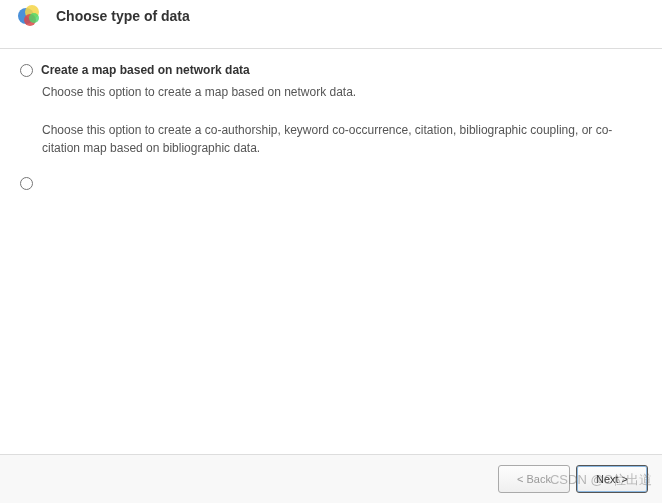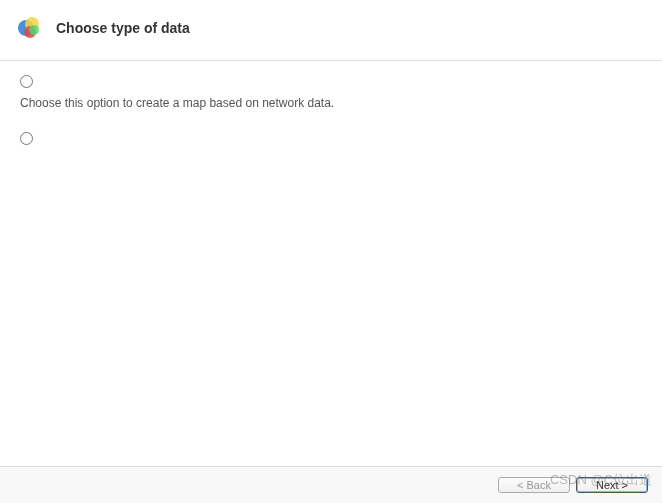--- a/index.html
+++ b/index.html
@@ -8,21 +8,21 @@
       font-size: 12px;
       background: #fff;
       color: #333;
       width: 662px;
       height: 503px;
       display: flex;
       flex-direction: column;
       overflow: hidden;
     }
     .header {
-      padding: 14px 16px 18px 16px;
+      padding: 2px 16px 18px 16px;
       border-bottom: 1px solid #ddd;
       display: flex;
       align-items: center;
       gap: 12px;
     }
     .header h1 {
       font-size: 14px;
       font-weight: bold;
       color: #333;
     }
@@ -41,34 +41,35 @@
     }
     .option-row label {
       font-weight: bold;
       font-size: 12px;
       color: #333;
       cursor: pointer;
     }
     .option-desc {
       font-size: 12px;
       color: #555;
+      margin-left: 22px;
       line-height: 1.5;
     }
     input[type="radio"] { margin: 0; cursor: pointer; }
     .footer {
       border-top: 1px solid #ddd;
       padding: 10px 14px;
       display: flex;
       justify-content: flex-end;
       gap: 6px;
       background: #f8f8f8;
     }
     .btn {
       min-width: 72px;
-      height: 16px;
+      height: 28px;
       font-size: 11px;
       font-family: inherit;
       background: linear-gradient(#fdfdfd, #efefef);
       border: 1px solid #aaa;
       border-radius: 3px;
       cursor: pointer;
       color: #333;
     }
     .btn:disabled {
       color: #999;
@@ -101,25 +102,27 @@
     </svg>
   </div>
   <h1>Choose type of data</h1>
 </div>
 
 <div class="content">
 
   <div class="option-group">
     <div class="option-row">
       <input type="radio" name="maptype" id="opt0" style="">
+      <label for="opt0">Create a map based on network data</label>
     </div>
     <div class="option-desc">Choose this option to create a map based on network data.</div>
   </div>
 
   <div class="option-group">
+    <div class="option-desc">Choose this option to create a co-authorship, keyword co-occurrence, citation, bibliographic coupling, or co-citation map based on bibliographic data.</div>
   </div>
 
   <div class="option-group">
     <div class="option-row">
       <input type="radio" name="maptype" id="opt2" style="">
     </div>
   </div>
 
 </div>
 

